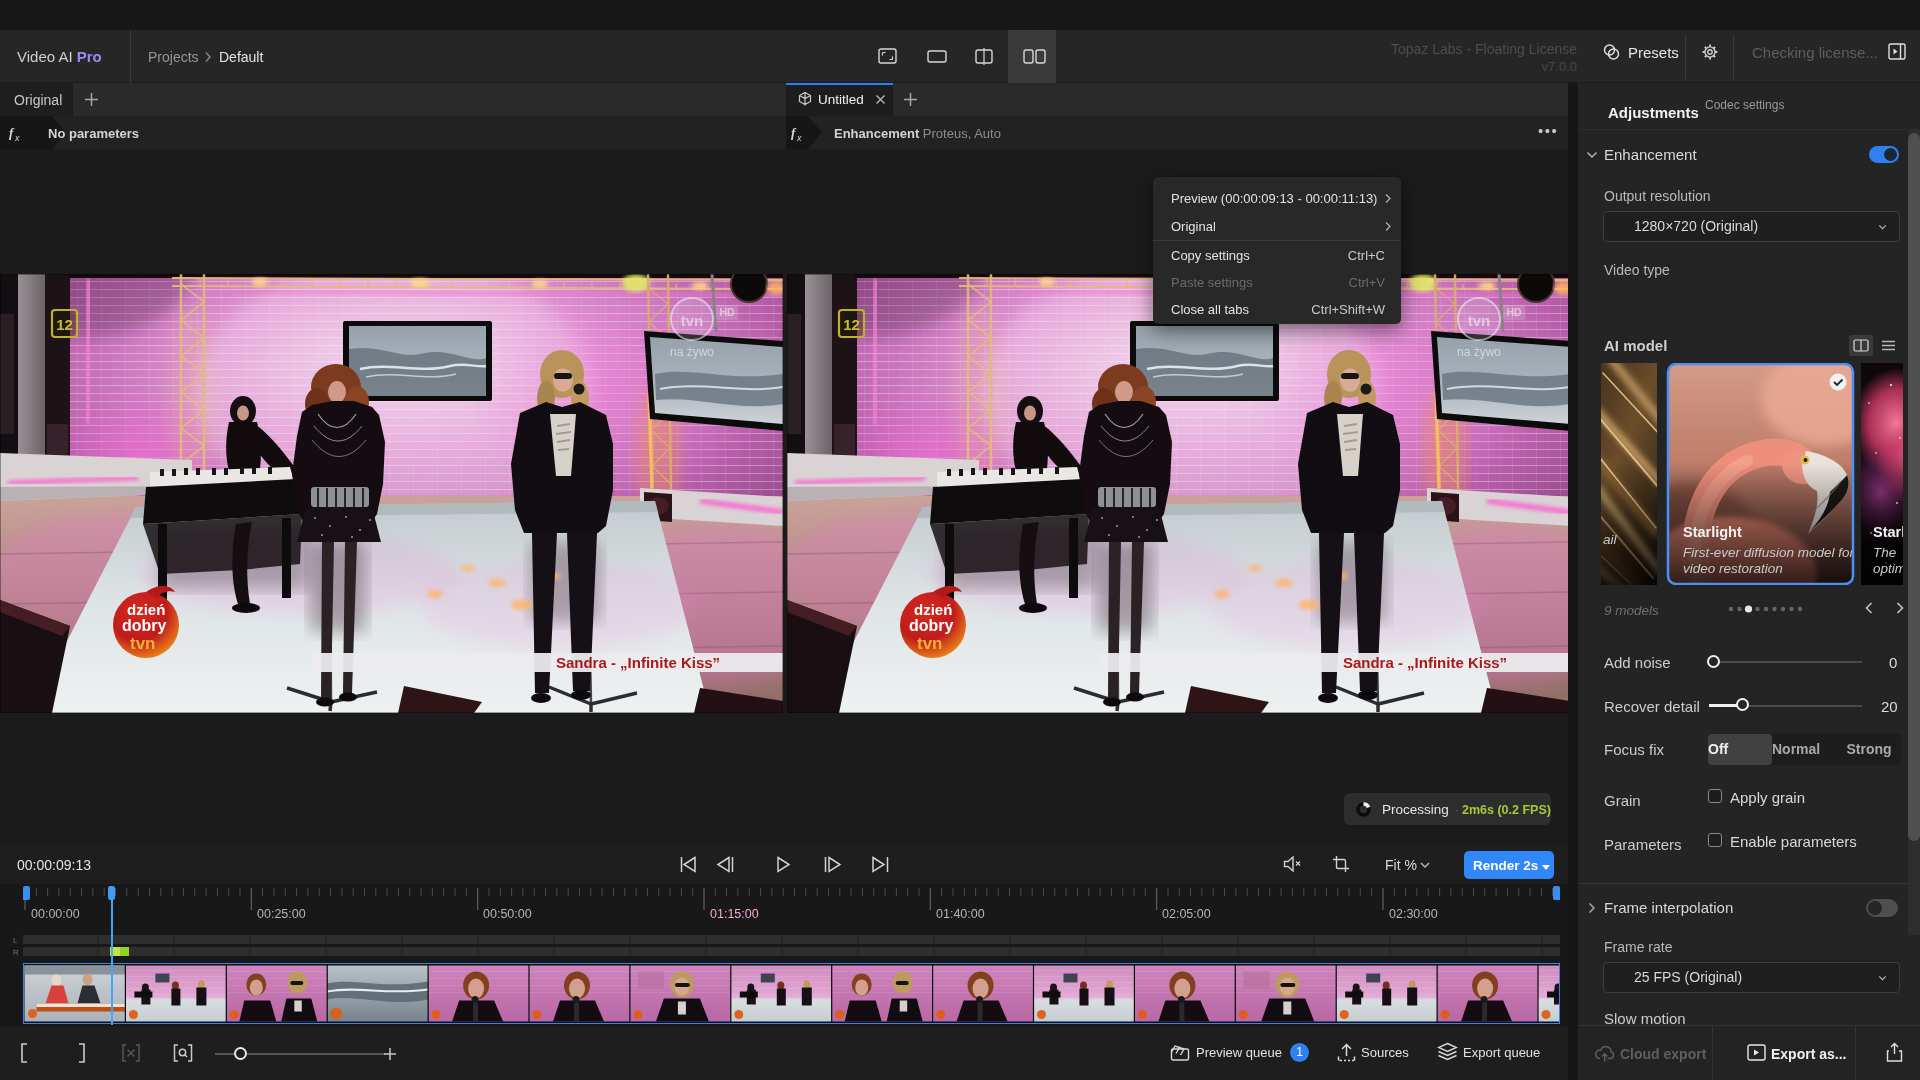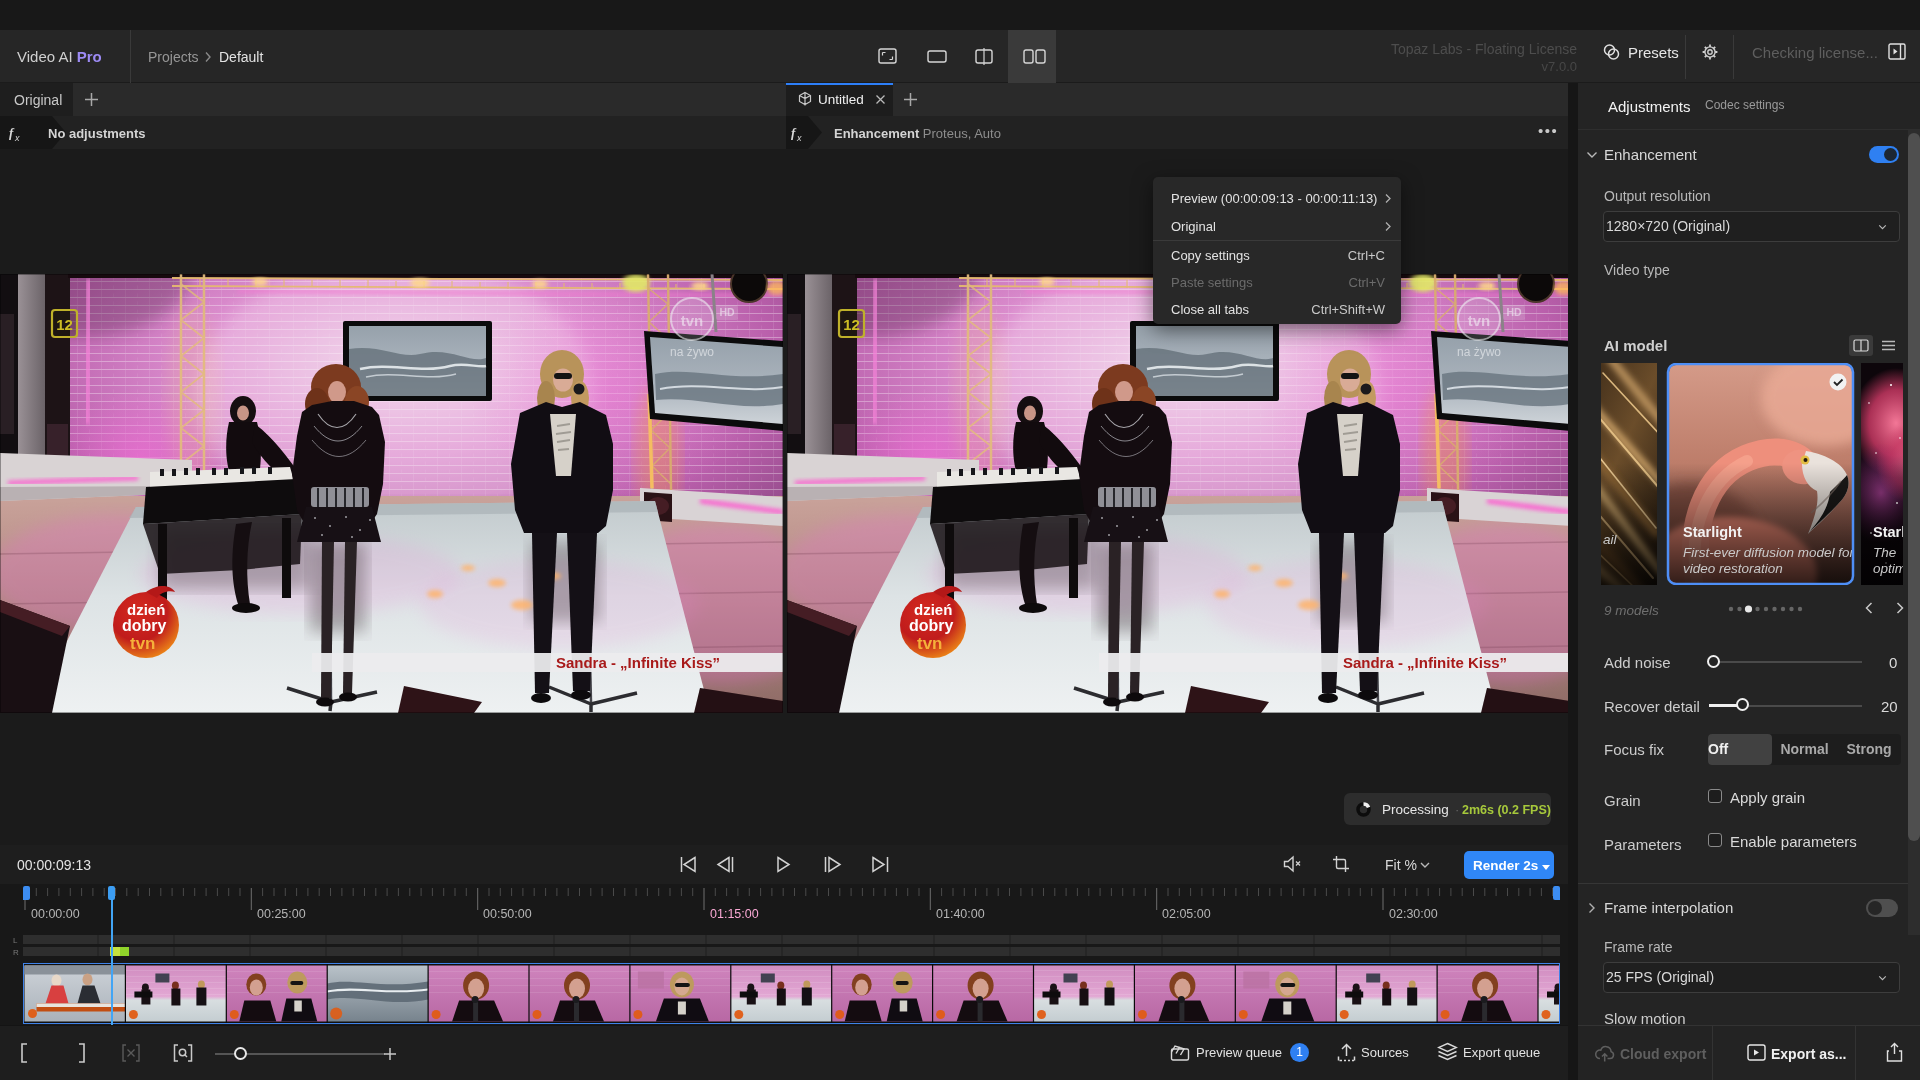--- a/index.html
+++ b/index.html
@@ -16,21 +16,21 @@
 
 #tabbar { left:0; top:83px; width:1568px; height:33px; background:#1e1e1e; }
 .tabplus { position:absolute; top:0; height:33px; background:#2a2a2a; }
 #fxrow { left:0; top:116px; width:1568px; height:33px; background:#222222; }
 #previewbg { left:0; top:149px; width:1568px; height:696px; background:#1b1b1b; }
 
 #rpanel { left:1578px; top:83px; width:342px; height:997px; background:#242424; }
 #gapcol { left:1568px; top:83px; width:10px; height:997px; background:#161616; }
 .lbl { color:#b9b9b9; font-size:14px; }
 .lbl2 { color:#cccccc; font-size:15px; }
-.dd { position:absolute; left:25px; width:297px; height:31px; background:#1f1f1f; border:1px solid #3d3d3d; border-radius:4px; color:#d9d9d9; font-size:14px; line-height:29px; padding-left:2px; }
+.dd { position:absolute; left:25px; width:297px; height:31px; background:#1f1f1f; border:1px solid #3d3d3d; border-radius:4px; color:#d9d9d9; font-size:14px; line-height:29px; padding-left:30px; }
 .ddchev { position:absolute; right:12px; top:11px; width:9px; height:9px; }
 </style>
 </head>
 <body>
 <div id="app">
 
 
   <div class="abs" id="toolbar">
     <span class="abs" style="left:17px;top:18px;font-size:15px;color:#cfcfcf">Video AI <b style="color:#9d8bf5">Pro</b></span>
     <div class="vsep" style="left:130px;top:0;height:53px"></div>
@@ -98,21 +98,21 @@
         <path d="M9.5 3 v13 M3 9.5 h13" stroke="#a8a8a8" stroke-width="1.5"></path>
       </svg>
   </div>
 
   <div class="abs" id="fxrow">
     <svg class="abs" style="left:0;top:0" width="70" height="33" viewBox="0 0 70 33">
       <path d="M0 0 H52 L66 16.5 L52 33 H0 z" fill="#161616"></path>
       <text x="9" y="21" font-size="13" font-style="italic" font-weight="bold" fill="#d9d9d9" font-family="Liberation Serif,serif">f</text>
       <text x="15" y="25" font-size="9" font-style="italic" fill="#d9d9d9">x</text>
     </svg>
-    <span class="abs" style="left:48px;top:10px;font-size:13px;font-weight:bold;color:#d4d4d4">No adjustments</span>
+    <span class="abs" style="left:48px;top:10px;font-size:13px;font-weight:bold;color:#d4d4d4">No parameters</span>
     <svg class="abs" style="left:786px;top:0" width="70" height="33" viewBox="0 0 70 33">
       <path d="M0 0 H22 L36 16.5 L22 33 H0 z" fill="#161616"></path>
       <text x="5" y="21" font-size="13" font-style="italic" font-weight="bold" fill="#d9d9d9" font-family="Liberation Serif,serif">f</text>
       <text x="11" y="25" font-size="9" font-style="italic" fill="#d9d9d9">x</text>
     </svg>
     <span class="abs" style="left:834px;top:10px;font-size:13px;font-weight:bold;color:#d4d4d4">Enhancement <span style="font-weight:normal;color:#8d8d8d">Proteus, Auto</span></span>
     <span class="abs" style="left:1538px;top:6px;font-size:15px;color:#c9c9c9;letter-spacing:1.5px">•••</span>
   </div>
 
   <div class="abs" id="previewbg"></div>
@@ -629,21 +629,21 @@
       <path d="M10.5 1.5 l9 4 -9 4 -9 -4 z"></path>
       <path d="M1.5 9.5 l9 4 9 -4"></path>
       <path d="M1.5 13.5 l9 4 9 -4"></path>
     </svg>
     <span class="abs" style="left:1463px;top:19px;font-size:13px;color:#e2e2e2">Export queue</span>
   </div>
 
   <div class="abs" id="gapcol"></div>
   <div class="abs" id="rpanel">
 
-    <span class="abs" style="left:30px;top:15px;font-size:15px;font-weight:normal;color:#f2f2f2">Adjustments</span>
+    <span class="abs" style="left:30px;top:21px;font-size:15px;font-weight:bold;color:#f2f2f2">Adjustments</span>
     <span class="abs" style="left:127px;top:15px;font-size:12px;color:#9a9a9a">Codec settings</span>
     <div class="abs" style="left:0;top:46px;width:342px;height:1px;background:#2e2e2e"></div>
 
     <svg class="abs" style="left:8px;top:68px" width="12" height="8" viewBox="0 0 12 8">
         <path d="M1.5 1.5 l4.5 4.5 4.5 -4.5" stroke="#b9b9b9" stroke-width="1.4" fill="none"></path>
       </svg>
     <span class="abs" style="left:26px;top:63px;font-size:15px;color:#d8d8d8">Enhancement</span>
     <div class="abs" style="left:291px;top:63px;width:30px;height:17px;background:#2f80f2;border-radius:9px">
       <div class="abs" style="left:15px;top:2px;width:13px;height:13px;background:#1c2733;border-radius:50%"></div>
     </div>
@@ -803,21 +803,21 @@
     <span class="abs" style="left:311px;top:571px;font-size:15px;color:#d9d9d9">0</span>
     <span class="abs lbl2" style="left:26px;top:615px">Recover detail</span>
     <div class="abs" style="left:131px;top:622px;width:153px;height:2px;background:#4a4a4a"></div>
     <div class="abs" style="left:131px;top:621px;width:34px;height:3px;background:#f0f0f0"></div>
     <div class="abs" style="left:158px;top:615px;width:13px;height:13px;border:2.5px solid #f0f0f0;border-radius:50%;background:#242424"></div>
     <span class="abs" style="left:303px;top:615px;font-size:15px;color:#d9d9d9">20</span>
 
     <span class="abs lbl2" style="left:26px;top:658px">Focus fix</span>
     <div class="abs" style="left:130px;top:651px;width:193px;height:31px;background:#1d1d1d;border-radius:4px">
       <div class="abs" style="left:0;top:0;width:64px;height:31px;background:#414141;border-radius:4px;line-height:31px;font-size:14px;font-weight:bold;color:#f0f0f0">Off</div>
-      <div class="abs" style="left:64px;top:0;width:65px;height:31px;text-align:center;line-height:31px;font-size:14px;font-weight:bold;color:#a9a9a9">Normal</div>
+      <div class="abs" style="left:64px;top:0;width:65px;height:31px;text-align:left;line-height:31px;font-size:14px;font-weight:bold;color:#a9a9a9">Normal</div>
       <div class="abs" style="left:129px;top:0;width:64px;height:31px;text-align:center;line-height:31px;font-size:14px;font-weight:bold;color:#a9a9a9">Strong</div>
     </div>
 
     <span class="abs lbl2" style="left:26px;top:709px">Grain</span>
     <div class="abs" style="left:130px;top:706px;width:14px;height:14px;border:1.5px solid #8a8a8a;border-radius:3px;background:#1d1d1d"></div>
     <span class="abs" style="left:152px;top:706px;font-size:15px;color:#d9d9d9">Apply grain</span>
 
     <span class="abs lbl2" style="left:26px;top:753px">Parameters</span>
     <div class="abs" style="left:130px;top:750px;width:14px;height:14px;border:1.5px solid #8a8a8a;border-radius:3px;background:#1d1d1d"></div>
     <span class="abs" style="left:152px;top:750px;font-size:15px;color:#d9d9d9">Enable parameters</span>

